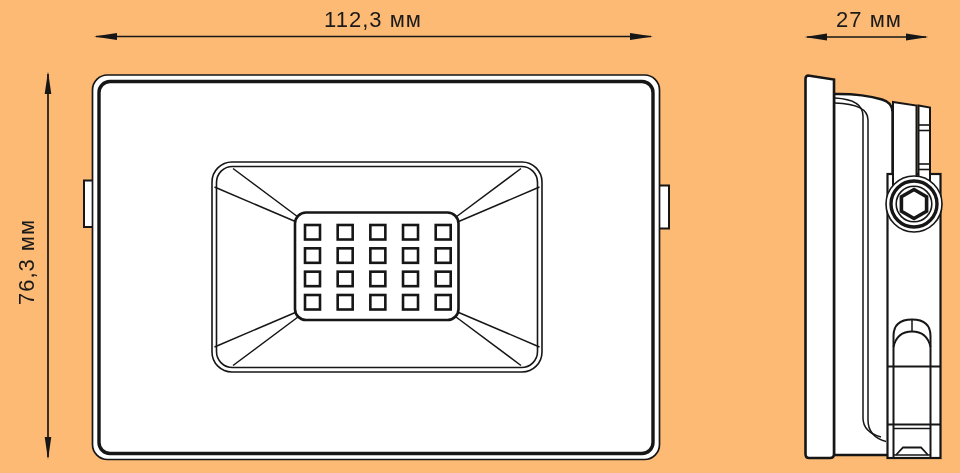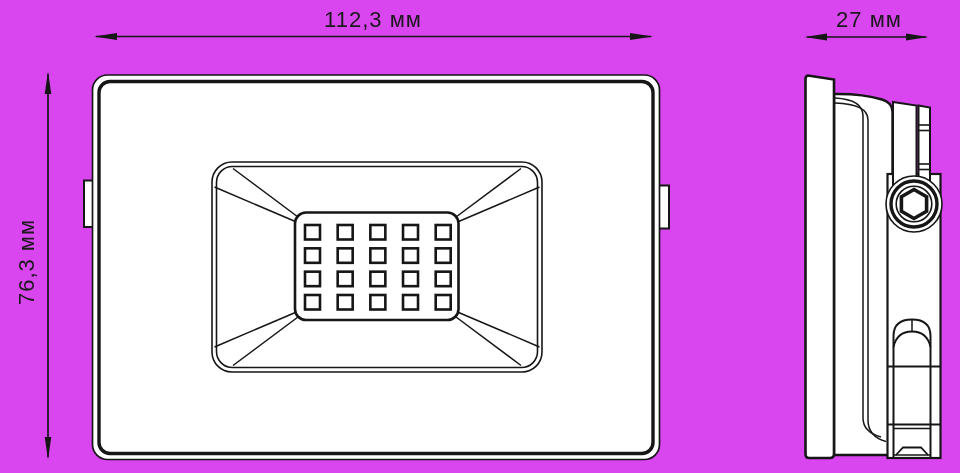--- a/index.html
+++ b/index.html
@@ -1,21 +1,21 @@
 <!DOCTYPE html>
 <html><head>
 <meta charset="utf-8">
 <style>
   * { margin: 0; padding: 0; box-sizing: border-box; }
   html, body { background: #ffffff; }
   .canvas {
     position: relative;
     width: 960px;
     height: 473px;
-    background: #d946ef;
+    background: #fdba74;
     font-family: "Liberation Sans", "DejaVu Sans", sans-serif;
     overflow: hidden;
     text-align: center;
   }
   svg { display: block; }
   .dim-text {
     font-family: "Liberation Sans", "DejaVu Sans", sans-serif;
     font-size: 22px;
     font-weight: 400;
     letter-spacing: 1px;

